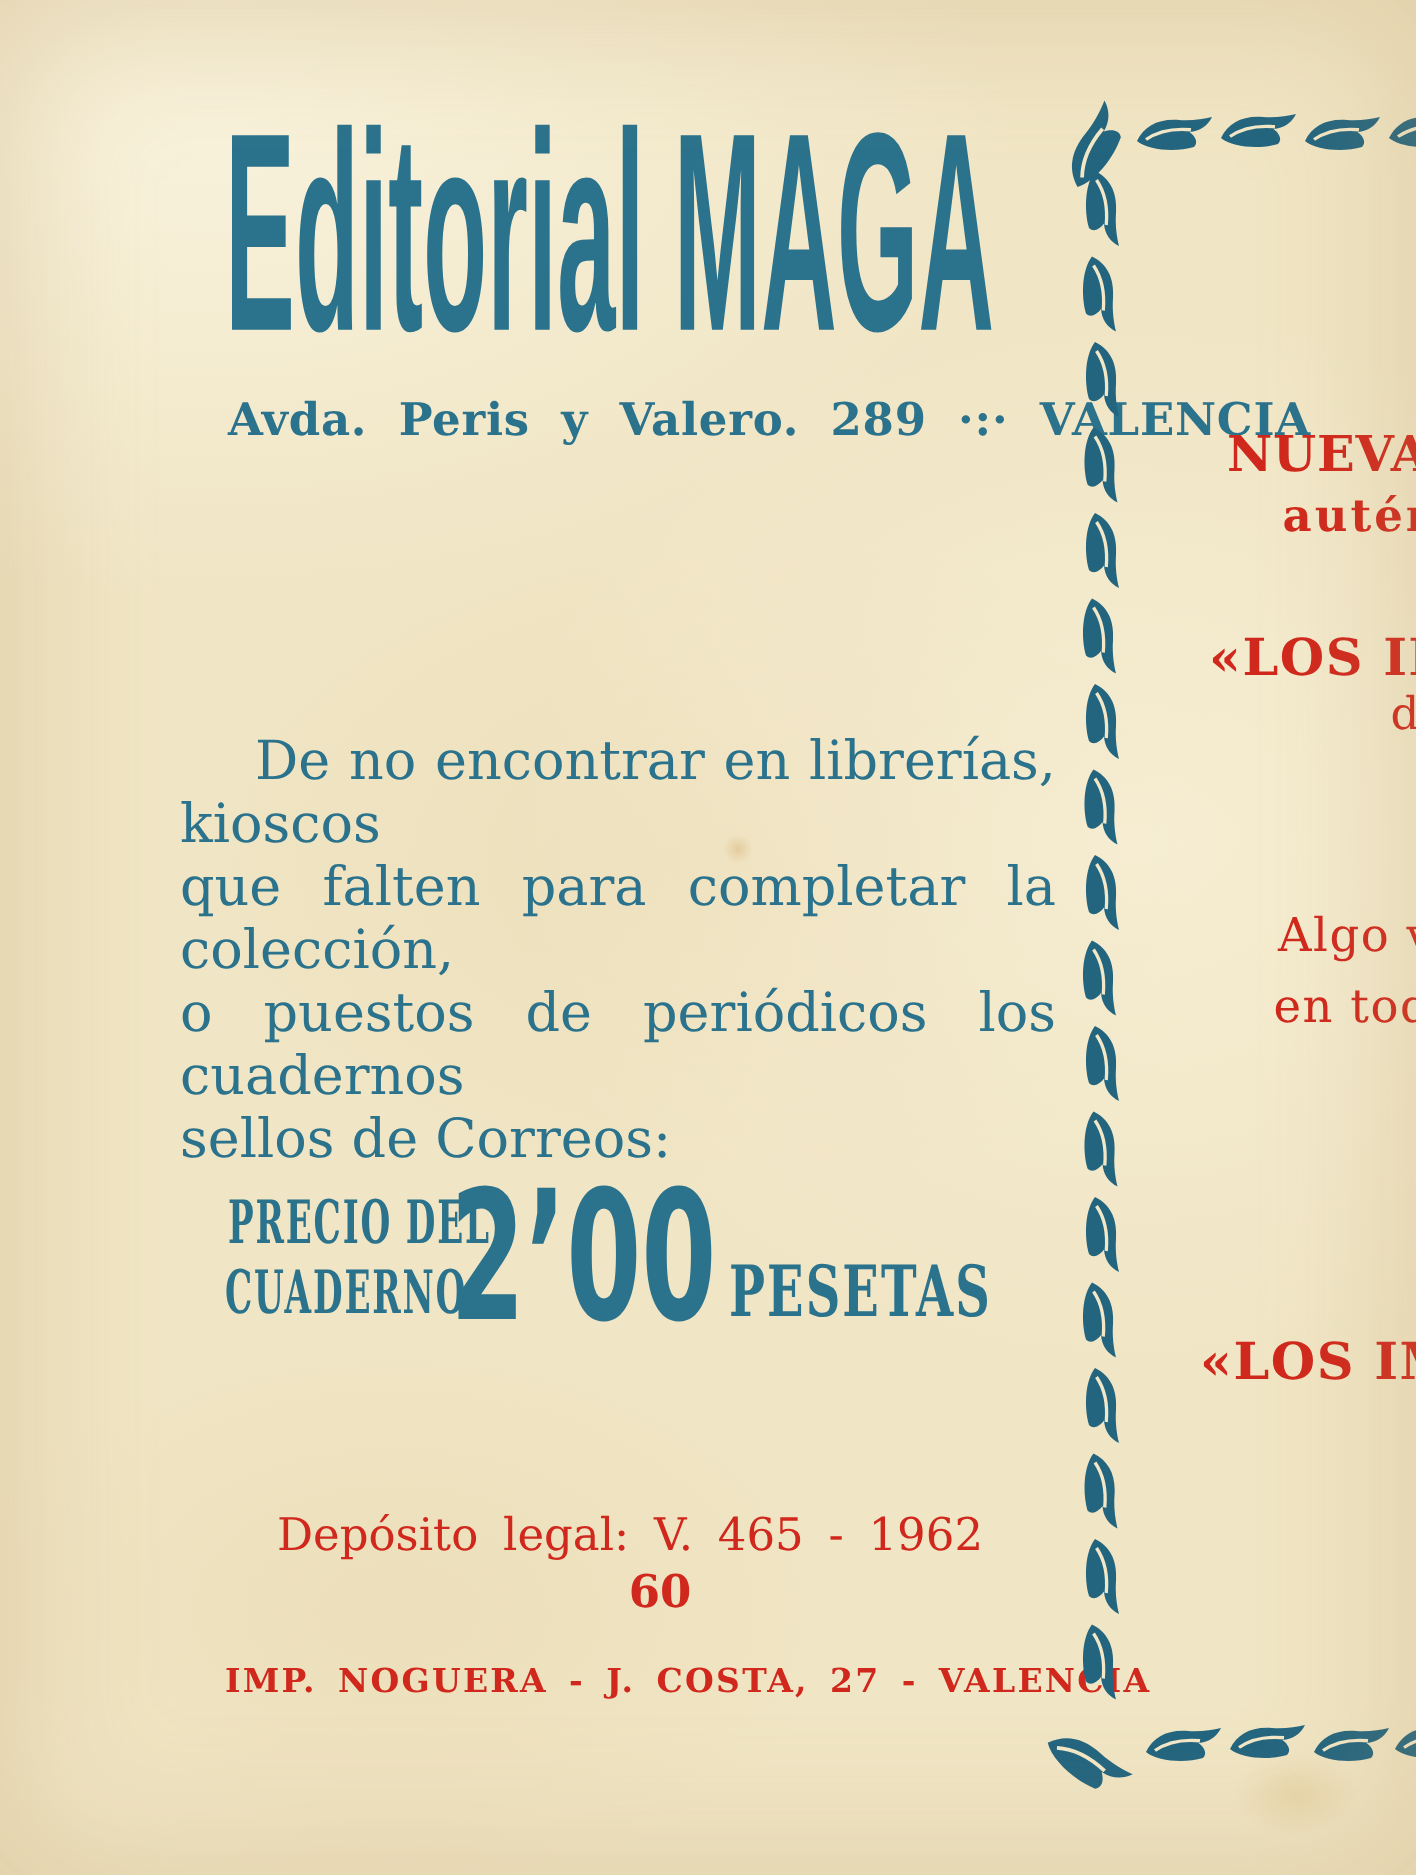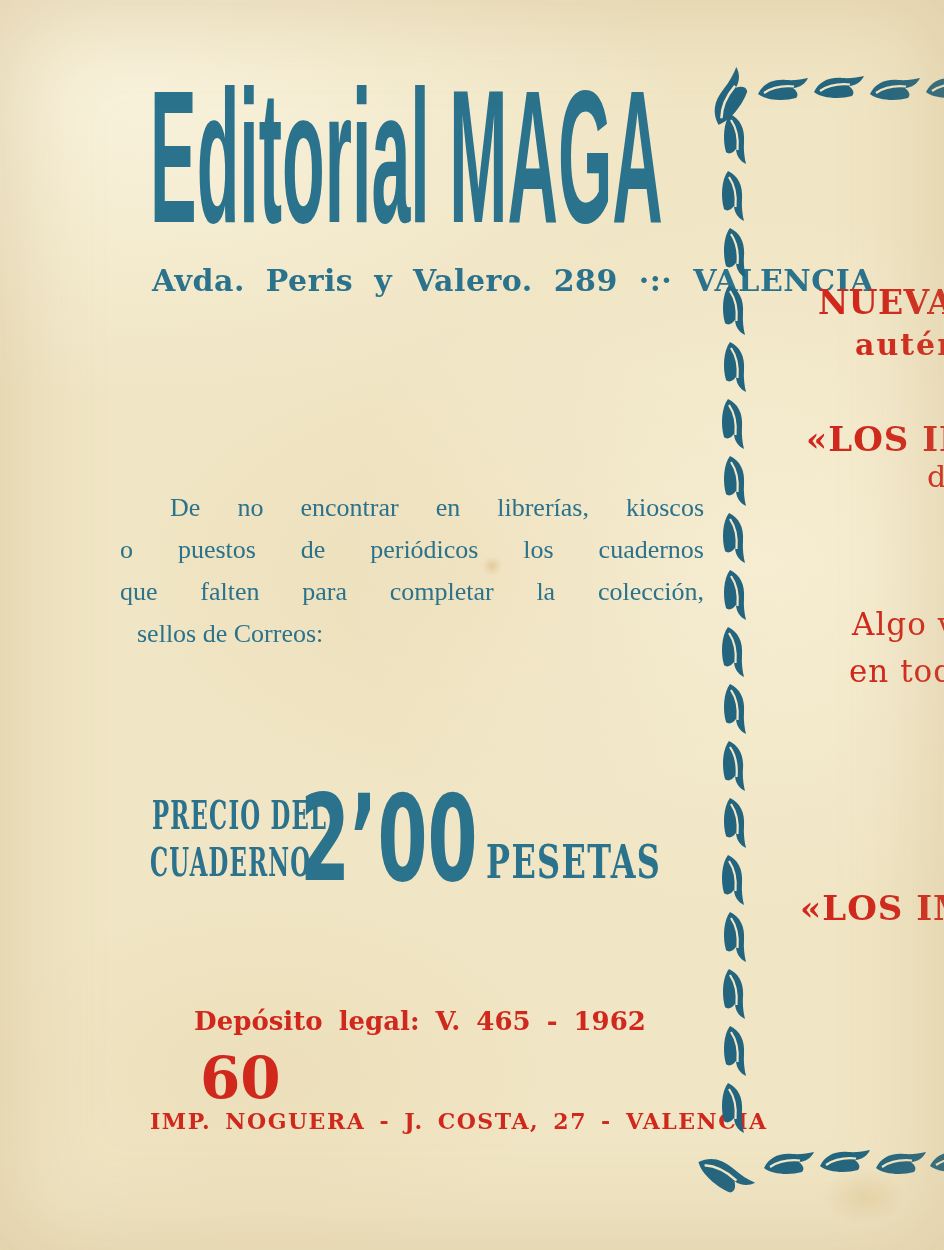--- a/index.html
+++ b/index.html
@@ -23,38 +23,38 @@
   .publisher-name{
     left:150px;top:62px;
     font-family:"Liberation Sans", sans-serif;font-weight:bold;
     font-size:92px;line-height:1;white-space:nowrap;
     transform:scale(0.76,2.05);transform-origin:0 0;letter-spacing:0px;
   }
   .publisher-address{
     left:152px;top:264px;font-weight:bold;font-size:30px;line-height:1.1;
     word-spacing:10px;white-space:nowrap;letter-spacing:0.5px;
   }
-  .notice{left:120px;top:487px;width:584px;font-size:26px;line-height:42px;font-family:Liberation Serif, serif;}
+  .notice{left:120px;top:487px;width:584px;font-size:36px;line-height:42px;}
   .notice-line{text-align:justify;text-align-last:justify;}
   .notice-line.first{text-indent:50px;}
-  .notice-line.last{text-align-last:left;margin-left:17px;}
+  .notice-line.last{text-align-last:left;}
 
   .price-label-top{left:152px;top:795px;font-weight:bold;font-size:38px;line-height:1;
     white-space:nowrap;letter-spacing:2px;transform:scale(0.6,1.05);transform-origin:0 0;}
   .price-label-bottom{left:150px;top:842px;font-weight:bold;font-size:38px;line-height:1;
     white-space:nowrap;letter-spacing:2px;transform:scale(0.6,1.05);transform-origin:0 0;}
   .price-amount{left:300px;top:779px;font-family:"DejaVu Sans", sans-serif;font-weight:bold;
     font-size:120px;line-height:1;white-space:nowrap;transform:scale(0.6,1);transform-origin:0 0;}
   .price-currency{left:486px;top:838px;font-weight:bold;font-size:47px;line-height:1;
     white-space:nowrap;letter-spacing:2px;transform:scale(0.68,1);transform-origin:0 0;}
 
-  .deposit-legal{left:180px;top:1006px;width:480px;text-align:center;font-weight:bold;
-    font-size:26px;word-spacing:7px;white-space:nowrap;}
-  .issue-number{left:200px;top:1044px;width:480px;text-align:left;font-weight:bold;
-    font-size:58px;font-family:"DejaVu Serif", serif;}
+  .deposit-legal{left:180px;top:1006px;width:480px;text-align:center;font-weight:normal;
+    font-size:30px;word-spacing:7px;white-space:nowrap;}
+  .issue-number{left:200px;top:1044px;width:480px;text-align:center;font-weight:bold;
+    font-size:30px;font-family:"DejaVu Serif", serif;}
   .printer-line{left:150px;top:1108px;width:600px;text-align:center;font-weight:bold;
     font-size:22px;letter-spacing:1.5px;word-spacing:5px;white-space:nowrap;}
 
   .fragment{white-space:nowrap;}
   .f-nuevas{left:818px;top:283px;font-size:33px;font-weight:bold;letter-spacing:0.5px;}
   .f-auten{left:855px;top:327px;font-size:30px;font-weight:bold;letter-spacing:2px;}
   .f-losim1{left:806px;top:419px;font-size:34px;font-weight:bold;letter-spacing:1px;}
   .f-d{left:927px;top:459px;font-size:30px;}
   .f-algo{left:852px;top:606px;font-size:31px;letter-spacing:1px;}
   .f-entod{left:849px;top:653px;font-size:31px;letter-spacing:1px;}
@@ -64,22 +64,22 @@
 </style>
 </head>
 <body>
 
 <div class="abs publisher-name teal">Editorial MAGA</div>
 
 <div class="abs publisher-address teal">Avda. Peris y Valero. 289 ·:· VALENCIA</div>
 
 <div class="abs notice teal">
   <div class="notice-line first">De no encontrar en librerías, kioscos</div>
+  <div class="notice-line">que falten para completar la colección,</div>
   <div class="notice-line">o puestos de periódicos los cuadernos</div>
-  <div class="notice-line">que falten para completar la colección,</div>
   <div class="notice-line last">sellos de Correos:</div>
 </div>
 
 <div class="abs price-label-top teal">PRECIO DEL</div>
 <div class="abs price-label-bottom teal">CUADERNO:</div>
 <div class="abs price-amount teal">2’00</div>
 <div class="abs price-currency teal">PESETAS</div>
 
 <div class="abs deposit-legal red">Depósito legal: V. 465 - 1962</div>
 <div class="abs issue-number red">60</div>

